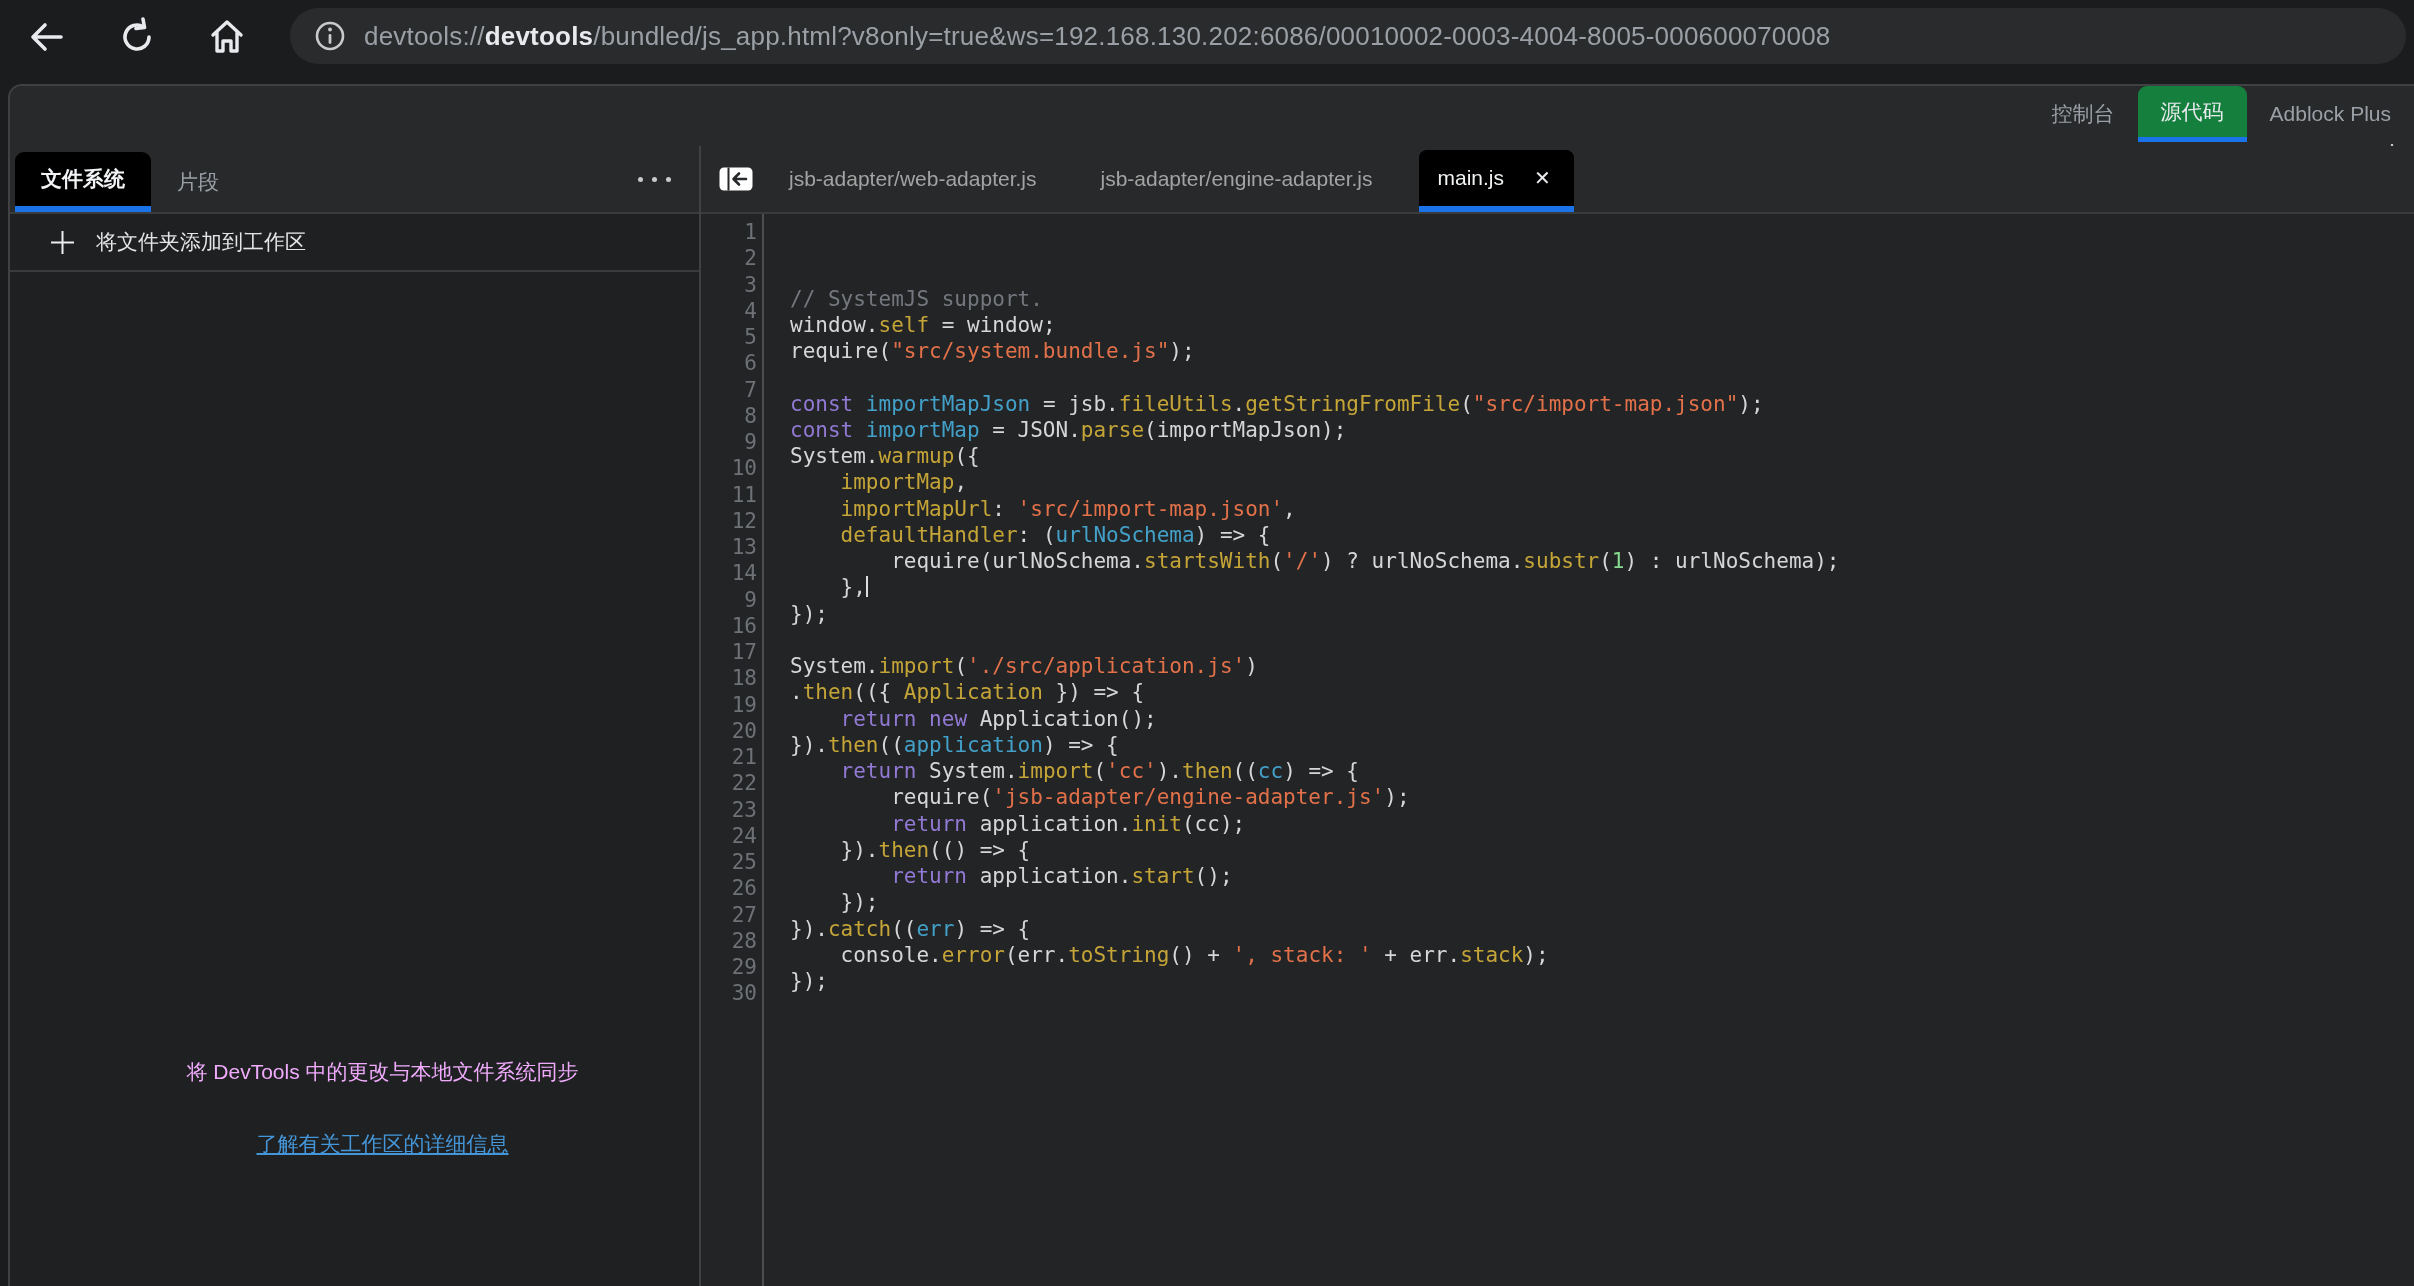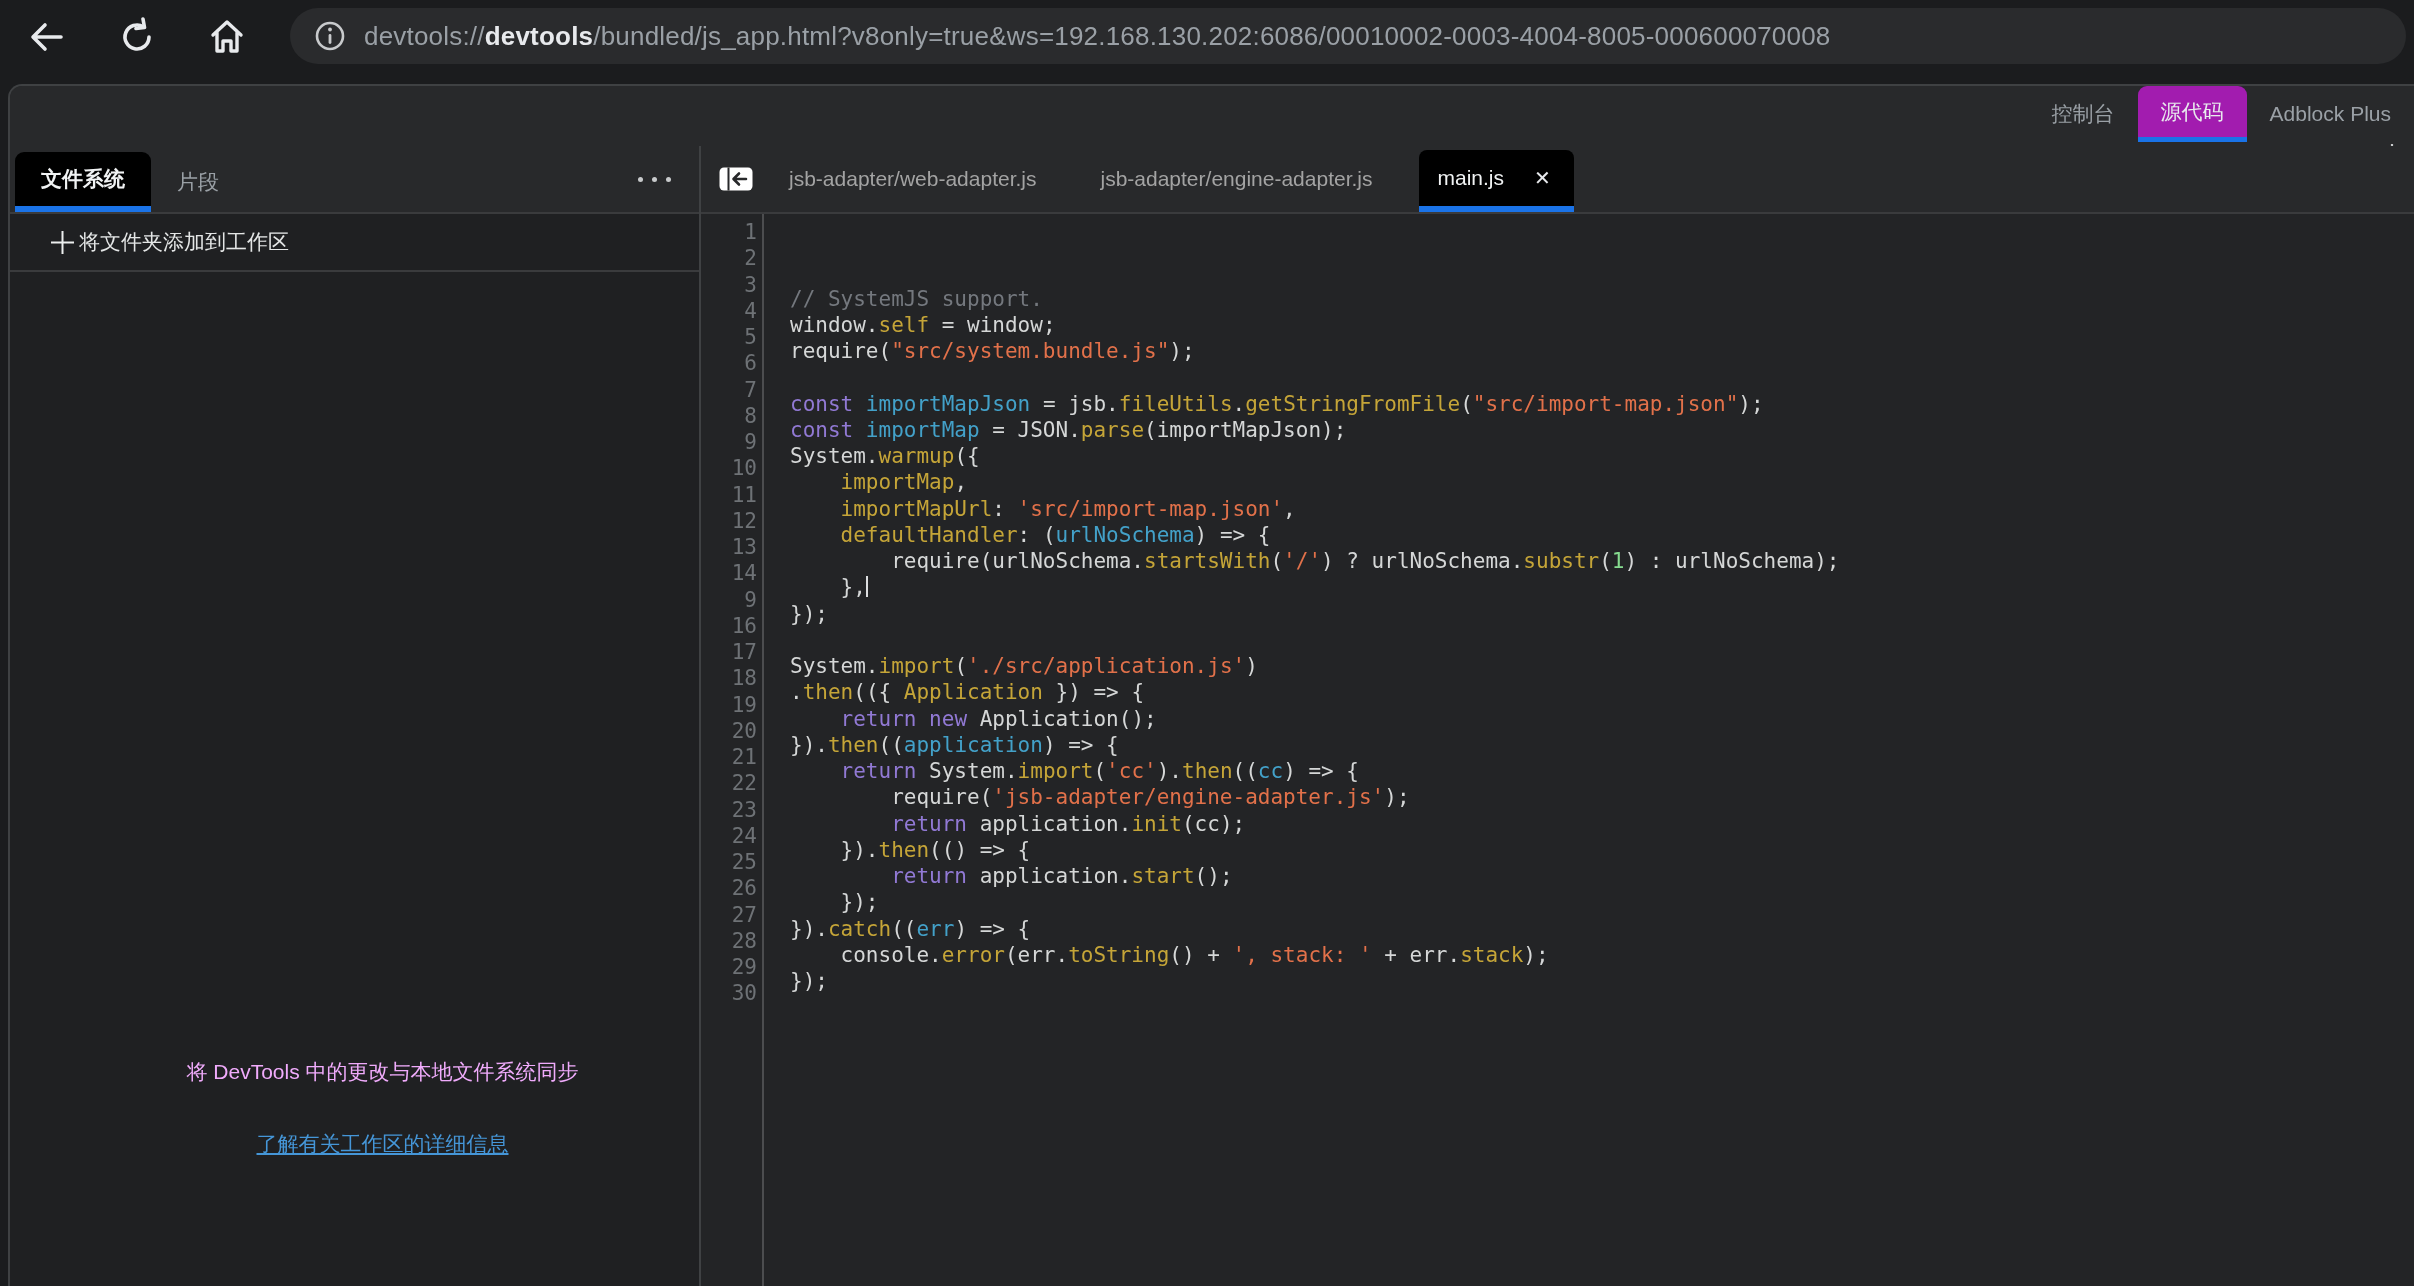--- a/index.html
+++ b/index.html
@@ -12,34 +12,34 @@
   .nav-btn { width:46px; height:46px; display:flex; align-items:center; justify-content:center; }
   .url-pill { position:absolute; left:290px; top:8px; width:2116px; height:56px; background:#2a2b2d; border-radius:28px; display:flex; align-items:center; padding-left:24px; }
   .url-text { font-size:26px; color:#9aa0a6; margin-left:18px; white-space:nowrap; letter-spacing:0.2px; }
   .url-text b { color:#e8eaed; font-weight:bold; }
 
   
   .devtools { position:absolute; left:8px; top:84px; width:2406px; height:1202px; border-top:2px solid #3f4143; border-left:2px solid #3f4143; border-top-left-radius:14px; background:#28292b; overflow:hidden; }
 
   .main-tabbar { height:60px; display:flex; align-items:flex-end; background:#28292b; padding-left:2px;flex-direction:column; }
   .main-tab { height:56px; display:flex; align-items:center; padding:0 23px; font-size:21px; color:#9aa0a6; border-radius:9px 9px 0 0; white-space:nowrap; }
-  .main-tab.active { background:#a21caf; color:#e8eaed; border-bottom:5px solid #1a73e8; }
+  .main-tab.active { background:#15803d; color:#e8eaed; border-bottom:5px solid #1a73e8; }
   .tab-plus { width:44px; height:56px; display:flex; align-items:center; justify-content:center; margin-left:12px; }
 
   .content-row { display:flex; height:1140px; }
 
   
   .left-pane { width:691px; background:#1f2022; border-right:2px solid #3f4143; position:relative; display:flex; flex-direction:column; }
   .panel-strip { height:68px; background:#28292b; border-bottom:2px solid #3a3b3d; display:flex; align-items:flex-end; padding-left:5px; position:relative; }
   .panel-tab { height:60px; display:flex; align-items:center; padding:0 26px; font-size:21px; color:#9aa0a6; border-radius:9px 9px 0 0; }
   .panel-tab.active { background:#000; color:#f1f3f4; font-weight:bold; border-bottom:6px solid #1a73e8; }
   .more-btn { position:absolute; right:22px; top:0; height:66px; display:flex; align-items:center; gap:9px; padding:0 6px; }
   .dot { width:5px; height:5px; border-radius:50%; background:#c8cacc; }
 
-  .add-folder-row { height:58px; border-bottom:2px solid #3a3b3d; display:flex; align-items:center; padding-left:40px; gap:4px; background:#1f2022; }
+  .add-folder-row { height:58px; border-bottom:2px solid #3a3b3d; display:flex; align-items:center; padding-left:40px; gap:21px; background:#1f2022; }
   .add-folder-row span.lbl { font-size:21px; color:#e4e6e6; }
 
   .pane-empty { position:relative; flex:1; }
   .sync-hint { position:absolute; top:786px; left:0; width:745px; text-align:center; font-size:21px; color:#f0abfc; }
   .learn-link { position:absolute; top:858px; left:0; width:745px; text-align:center; font-size:21px; color:#4596d8; text-decoration:underline; cursor:pointer; }
 
   
   .editor-pane { flex:1; display:flex; flex-direction:column; background:#232426; min-width:0; }
   .editor-strip { height:68px; background:#28292b; border-bottom:2px solid #3a3b3d; display:flex; align-items:flex-end; }
   .collapse-btn { align-self:center; margin-left:18px; margin-right:4px; display:flex; align-items:center; }

